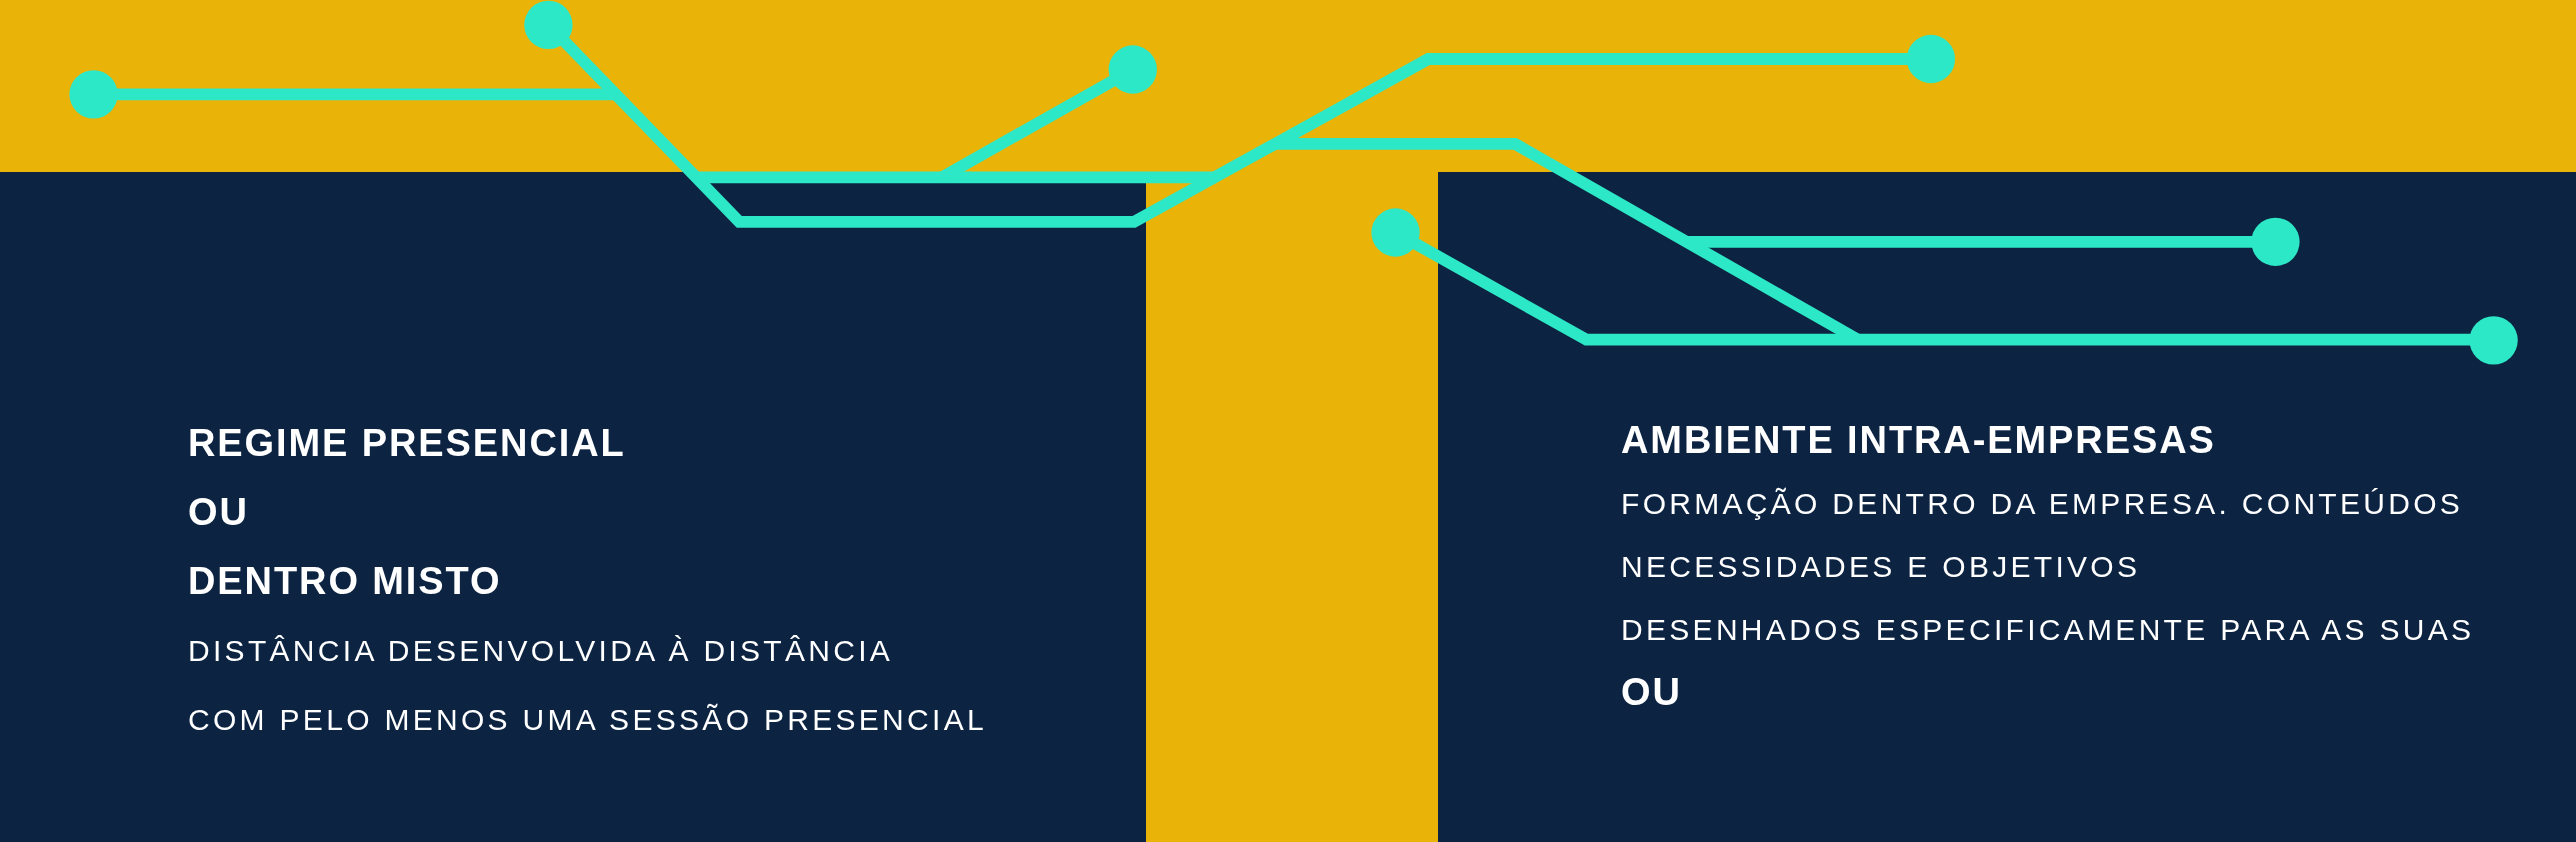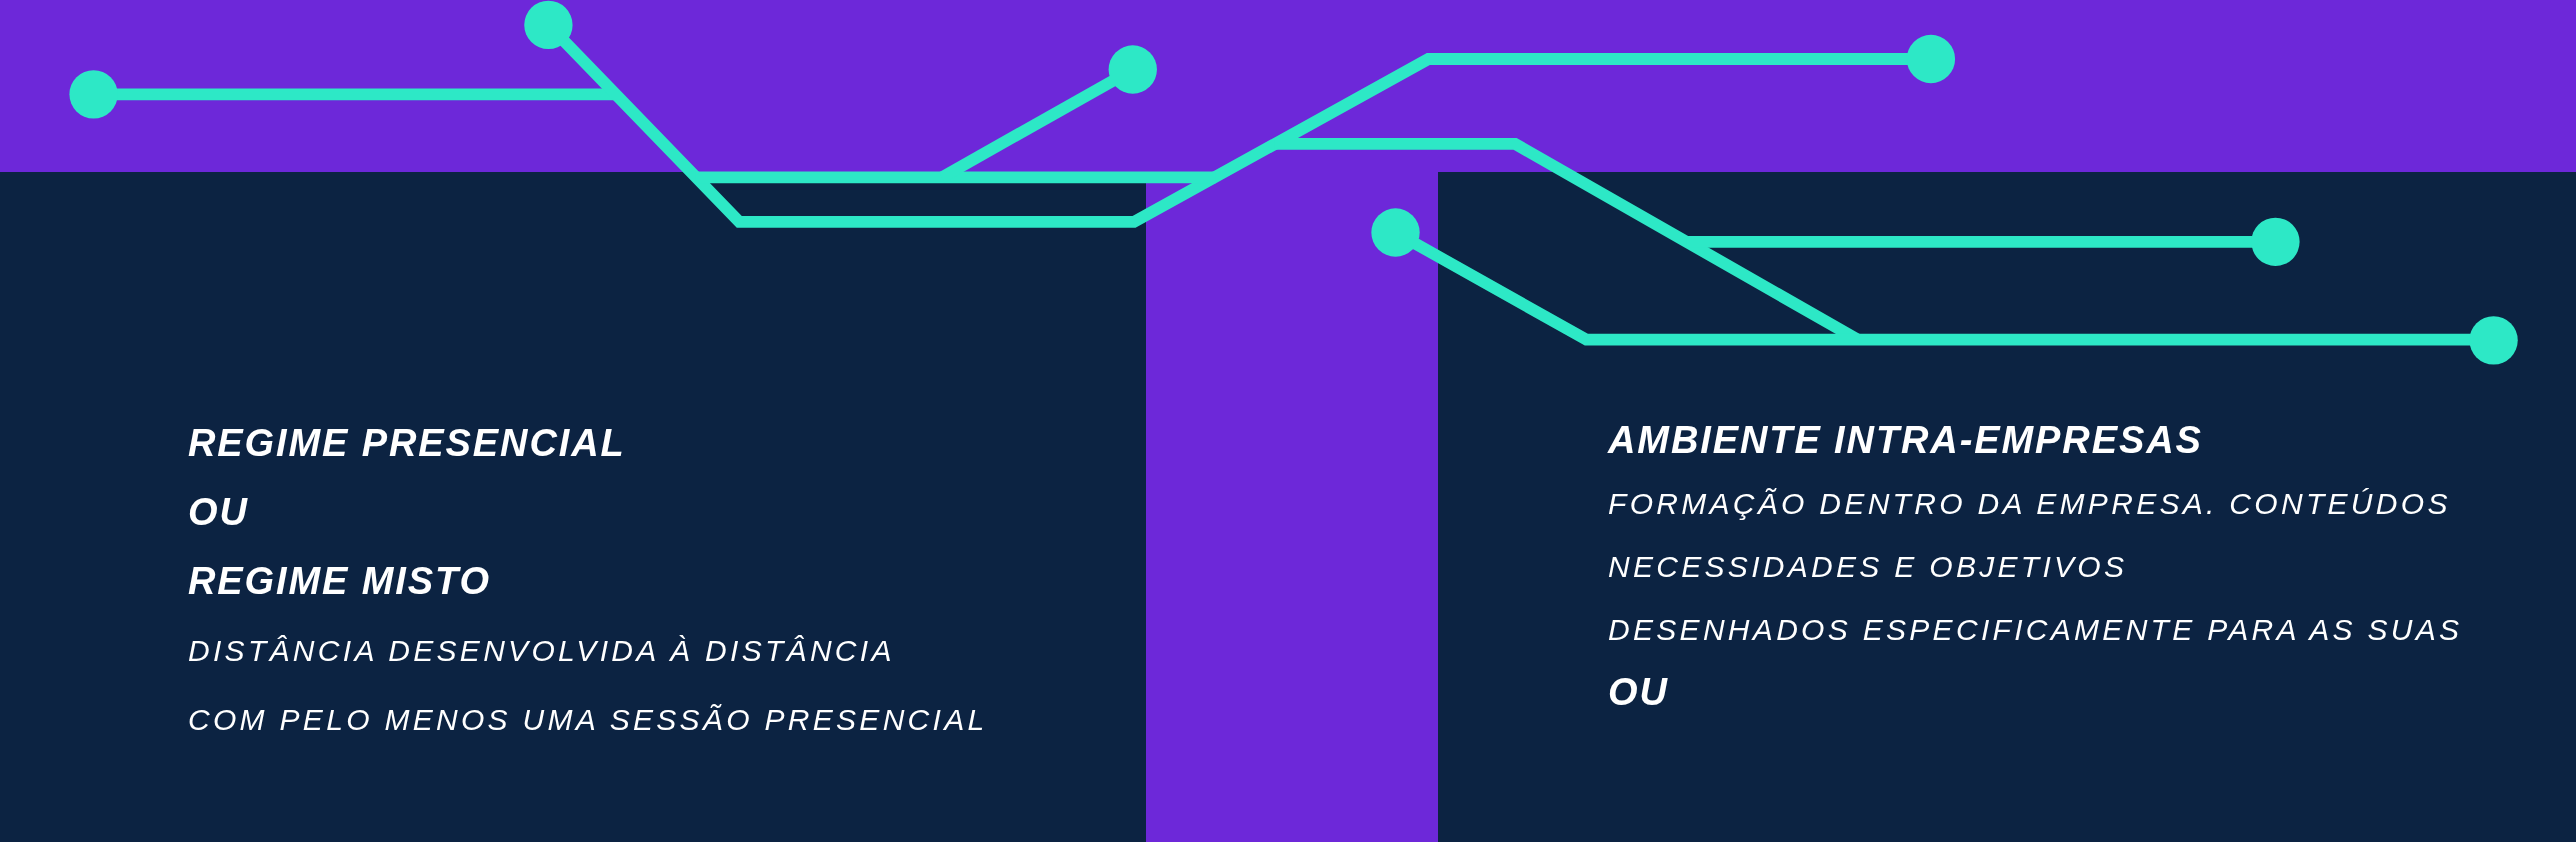--- a/index.html
+++ b/index.html
@@ -16,21 +16,21 @@
   .panel {
     position: absolute;
     top: 172px;
     height: 671px;
   }
   .panel.left  { left: 0;      width: 1146px; }
   .panel.right { left: 1438px; width: 1138px; }
 
   .textblock { position: absolute; }
   .panel.left  .textblock { left: 188px; top: 237px; }
-  .panel.right .textblock { left: 170px; top: 237px; }
+  .panel.right .textblock { left: 183px; top: 237px; }
 
   .line {
     white-space: nowrap;
     color: #ffffff;
   }
   .panel.left  .line { height: 69px; line-height: 69px; }
   .panel.right .line { height: 63px; line-height: 63px; }
 
   .line.bold {
     font-weight: bold;
@@ -47,27 +47,27 @@
     position: absolute;
     left: 0; top: 0;
     width: 2576px;
     height: 843px;
     pointer-events: none;
   }
 </style>
 </head>
 <body>
 
-<div class="stage" style="background: #6d28d9; font-style: italic;">
+<div class="stage" style="background: #eab308;">
 
   <div class="panel left" style="background: rgb(12, 35, 66);">
     <div class="textblock">
       <div class="line bold">REGIME PRESENCIAL</div>
       <div class="line bold">OU</div>
-      <div class="line bold">REGIME MISTO</div>
+      <div class="line bold">DENTRO MISTO</div>
       <div class="line regular">DISTÂNCIA DESENVOLVIDA À DISTÂNCIA</div>
       <div class="line regular">COM PELO MENOS UMA SESSÃO PRESENCIAL</div>
     </div>
   </div>
 
   <div class="panel right" style="background: rgb(12, 35, 66);">
     <div class="textblock">
       <div class="line bold">AMBIENTE INTRA-EMPRESAS</div>
       <div class="line regular">FORMAÇÃO DENTRO DA EMPRESA. CONTEÚDOS</div>
       <div class="line regular">NECESSIDADES E OBJETIVOS</div>

